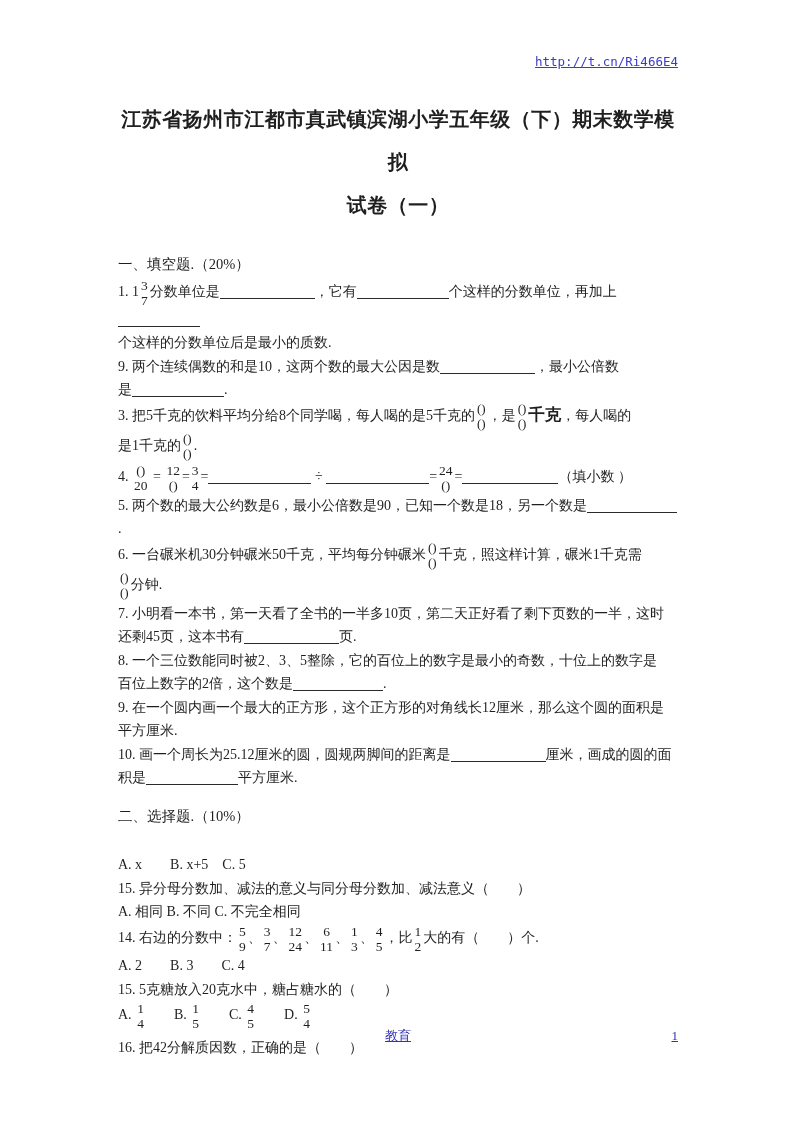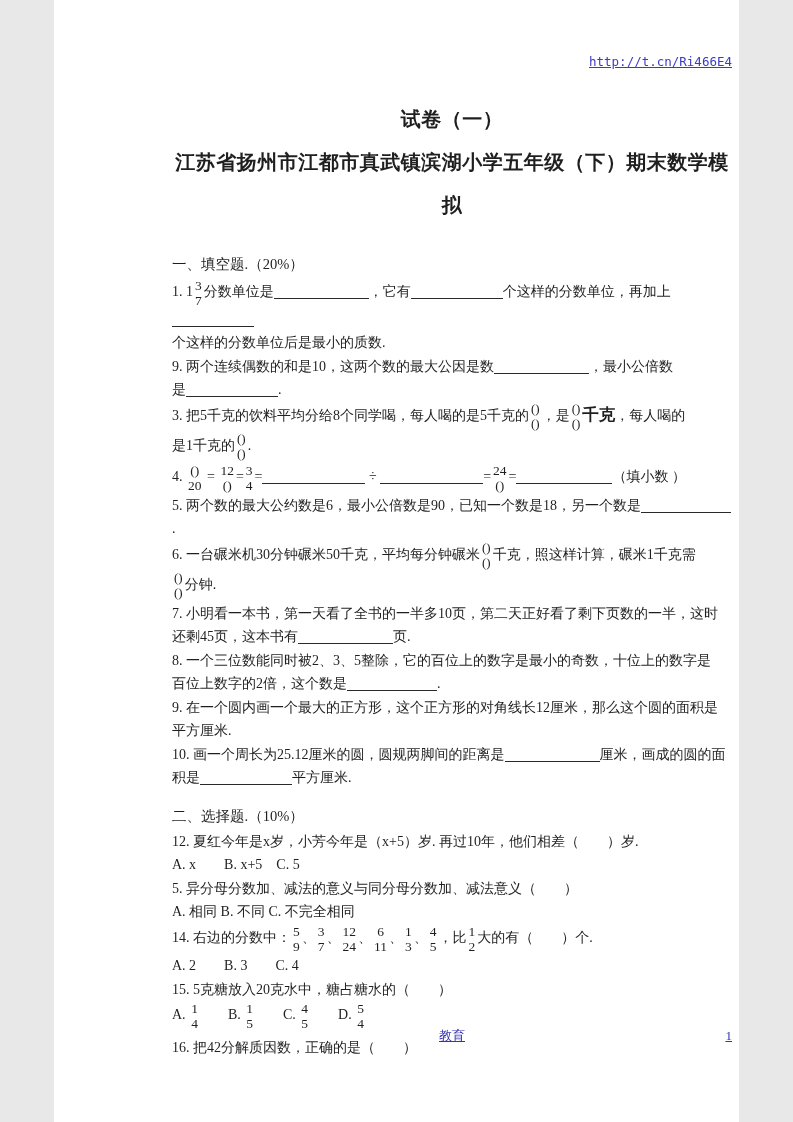--- a/index.html
+++ b/index.html
@@ -1,18 +1,18 @@
 <!DOCTYPE html>
 <html><head>
 <meta charset="utf-8">
 <style>
   html,body { margin:0; padding:0; background:#e8e8e8; }
   .sheet {
     position:relative;
-    width:685px; height:1122px;
+    width:793px; height:1122px;
     margin:0 auto;
     background:#ffffff;
     font-family:"Liberation Serif", serif;
     color:#1f1f1f;
     overflow:hidden;
   }
   .content {
     position:absolute; top:0; left:118px; width:560px;
   }
   .hdr { margin-top:52px; text-align:right; }
@@ -75,22 +75,22 @@
 <body>
 
 <div class="sheet">
   <div class="content">
 
     <div class="hdr">
       <span class="url">http://t.cn/Ri466E4</span>
     </div>
 
     <div class="title">
+      <div>江苏省扬州市江都市真武镇滨湖小学五年级（下）期末数学模拟</div>
       <div>试卷（一）</div>
-      <div>江苏省扬州市江都市真武镇滨湖小学五年级（下）期末数学模拟</div>
     </div>
 
     <div class="sec">一、填空题.（20%）</div>
 
     <p class="q">
       <span>1. 1</span><span class="fr">
           <span>3</span>
           <span>7</span>
         </span><span>分数单位是</span><span class="bl" style="width:95px"></span><span>，它有</span><span class="bl" style="width:92px"></span><span>个这样的分数单位，再加上</span><span class="bl" style="width:82px"></span><br>
       <span>个这样的分数单位后是最小的质数.</span>
@@ -163,26 +163,26 @@
 
     <p class="q">
       <span>10. 画一个周长为25.12厘米的圆，圆规两脚间的距离是</span><span class="bl" style="width:95px"></span><span>厘米，画成的圆的面</span><br>
       <span>积是</span><span class="bl" style="width:92px"></span><span>平方厘米.</span>
     </p>
 
 
     <div class="sec sec2">二、选择题.（10%）</div>
 
     <p class="q">
-      <span>12. 夏红今年是x岁，小芳今年是（x+5）岁. 再过10年，他们相差（　　）岁.</span><br>
+      <br>
       <span>A. x　　B. x+5　C. 5</span>
     </p>
 
     <p class="q">
-      <span>5. 异分母分数加、减法的意义与同分母分数加、减法意义（　　）</span><br>
+      <span>15. 异分母分数加、减法的意义与同分母分数加、减法意义（　　）</span><br>
       <span>A. 相同 B. 不同 C. 不完全相同</span>
     </p>
 
     <p class="q">
       <span>14. 右边的分数中：</span><span class="fr">
           <span>5</span>
           <span>9</span>
         </span><span>、</span><span class="fr">
           <span>3</span>
           <span>7</span>

